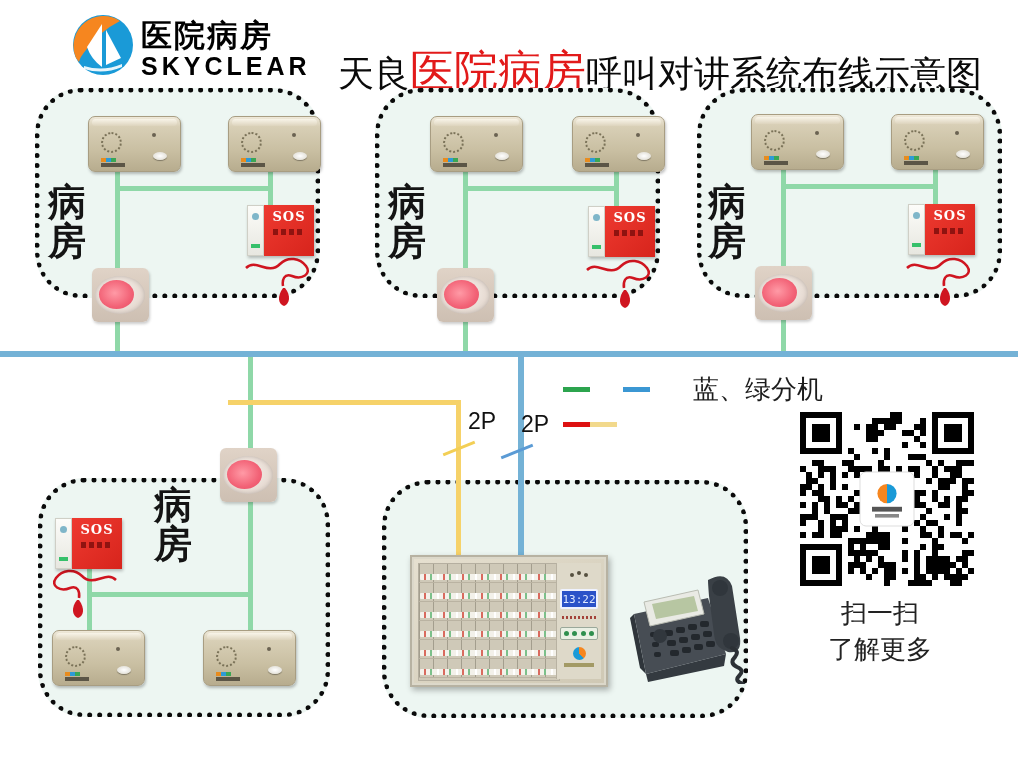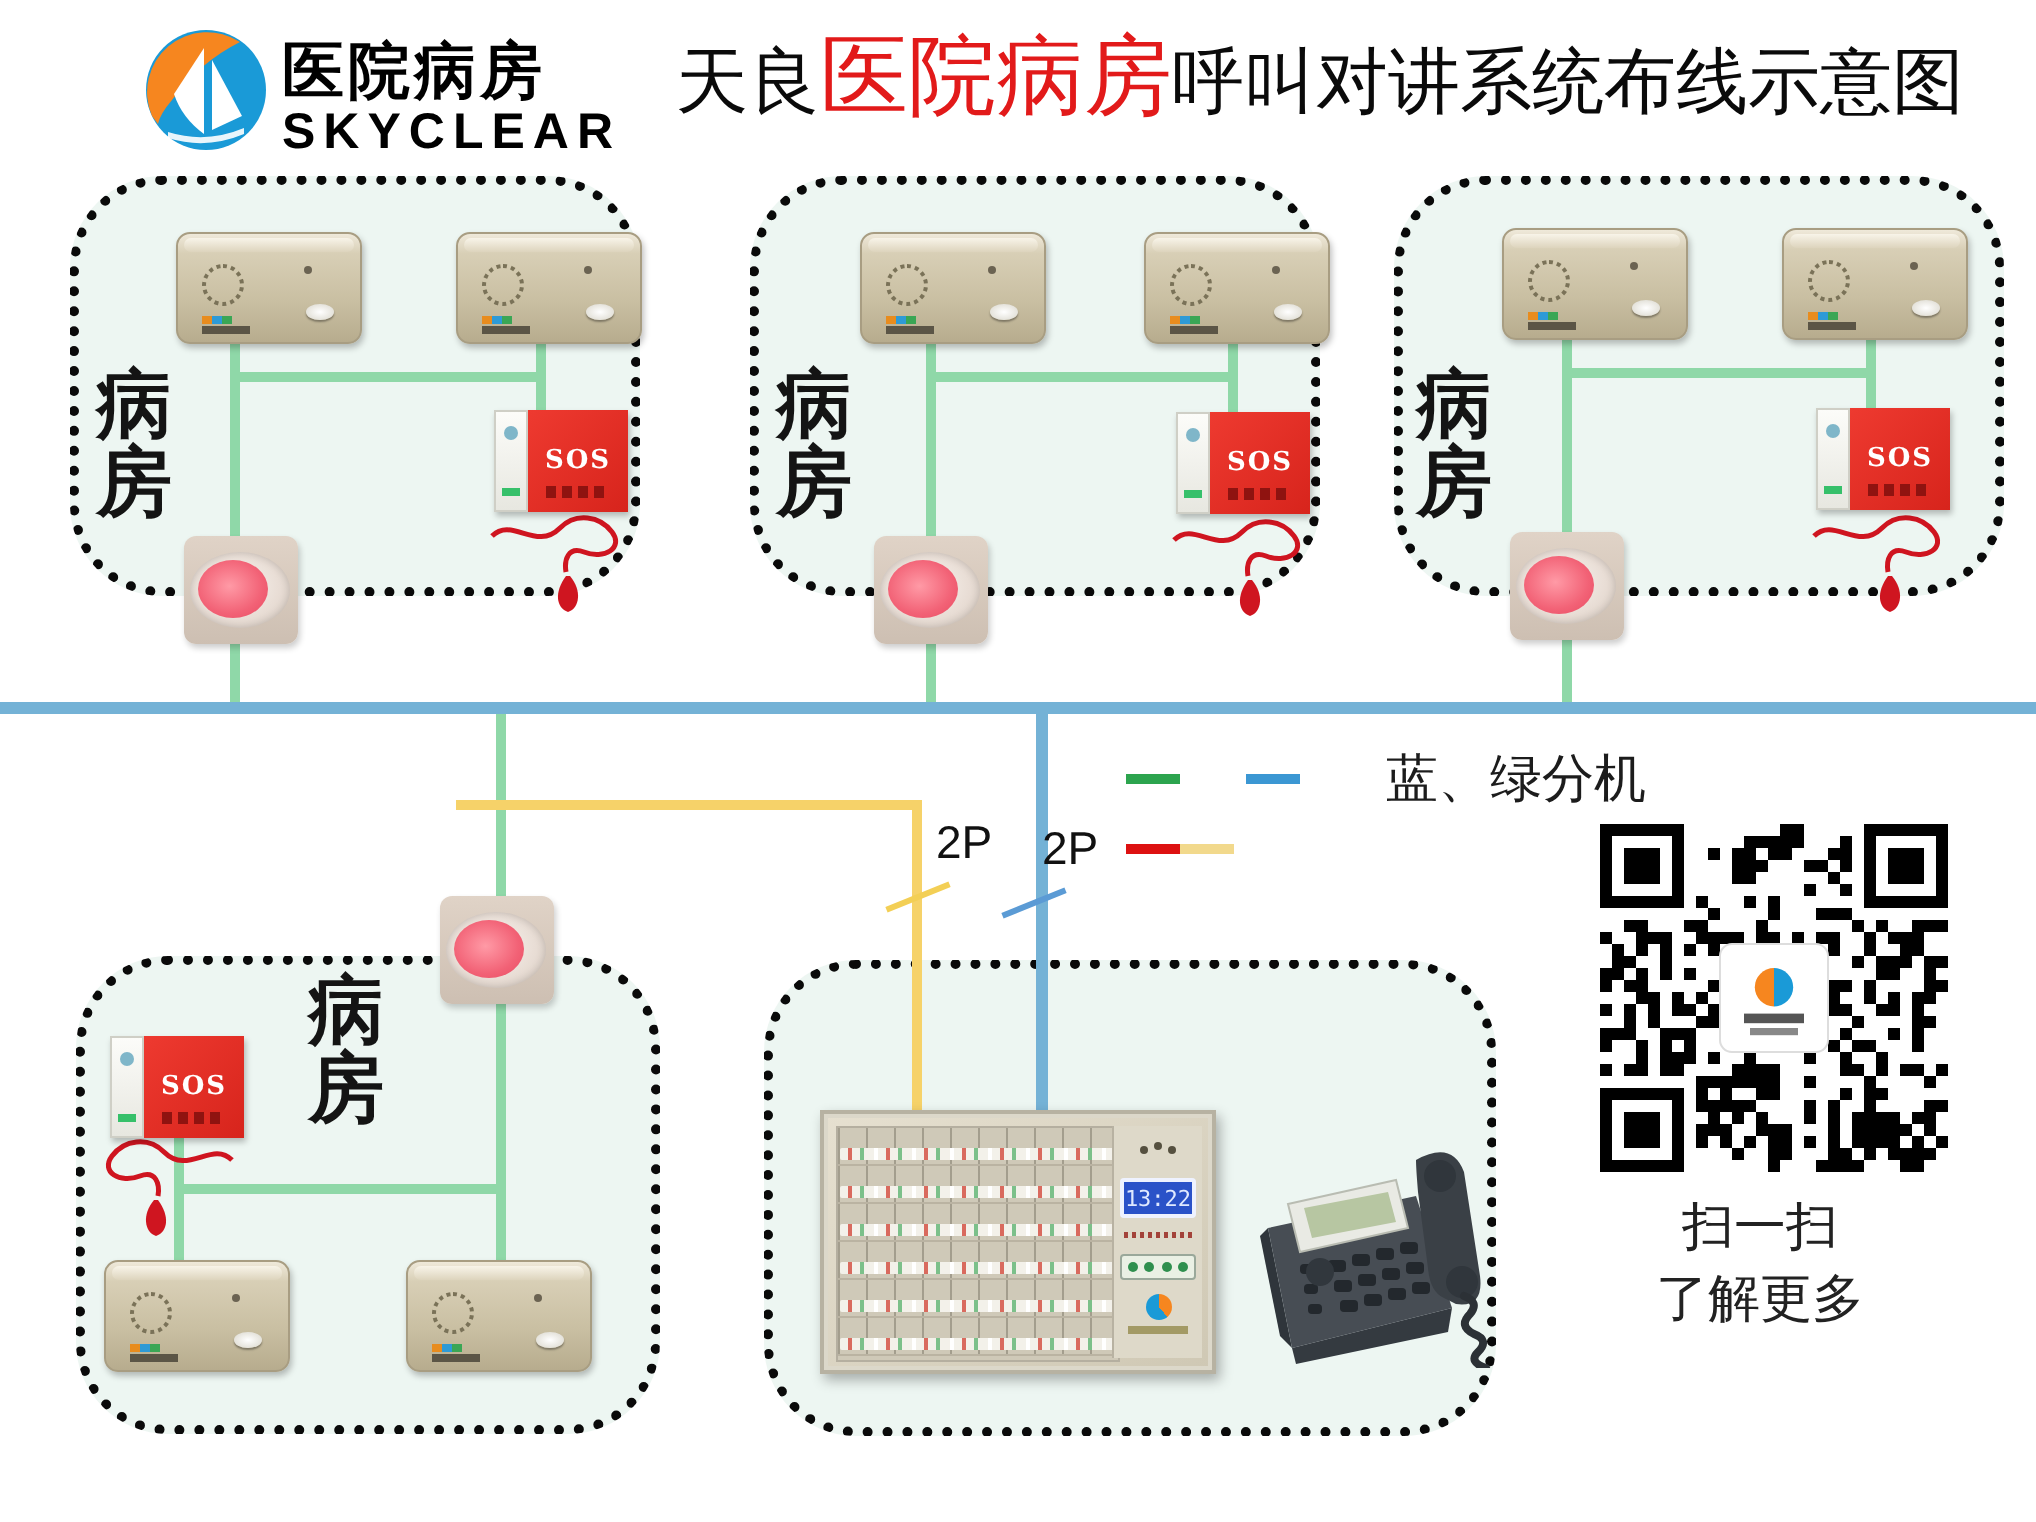--- a/index.html
+++ b/index.html
@@ -1,19 +1,19 @@
 <!DOCTYPE html>
 <html><head>
 <meta charset="utf-8">
 <style>
   html,body{margin:0;padding:0;background:#fff;}
   .canvas{position:relative;width:1018px;height:761px;background:#ffffff;overflow:hidden;
           font-family:"Liberation Sans",sans-serif;color:#111;}
   .abs{position:absolute;}
-  .serif{font-family:"DejaVu Serif","Liberation Serif",serif;}
+  .serif{font-family:"DejaVu Serif","Liberation Serif",serif;margin-top:32px;}
 
   
   .logo-cn{font-size:31px;font-weight:bold;letter-spacing:2px;color:#000;line-height:1;}
   .logo-en{font-size:25px;font-weight:bold;letter-spacing:4px;color:#000;line-height:1;margin-top:3px;}
   .title{white-space:nowrap;line-height:50px;}
   .title .t-black{font-size:36px;color:#0a0a0a;}
   .title .t-red{font-size:44px;color:#e21a1a;}
 
   
   .room{border:5px dotted #0a0a0a;border-radius:46px;background:#edf6f2;box-sizing:border-box;}
@@ -41,21 +41,21 @@
     background:linear-gradient(90deg,#e88c1e 0 34%,#2e9ad6 34% 67%,#3aa655 67% 100%);}
   .intercom .brand2{position:absolute;left:12px;bottom:4px;width:24px;height:4px;background:#5b5546;}
   .intercom .key{position:absolute;right:13px;bottom:11px;width:14px;height:8px;border-radius:50%;
     background:radial-gradient(#ffffff,#d9d6cb);box-shadow:0 1px 1px rgba(0,0,0,.35);}
 
   
   .sos{position:absolute;width:67px;height:51px;display:flex;box-shadow:1px 2px 3px rgba(0,0,0,.25);}
   .sos .panel{width:17px;background:linear-gradient(#fcfcf9,#e7e7e0);border:1px solid #cfcfc6;position:relative;box-sizing:border-box;}
   .sos .panel .mark{width:7px;height:7px;border-radius:50%;background:#7fb6c9;margin:7px auto 0;}
   .sos .panel .led{position:absolute;bottom:7px;left:3px;width:9px;height:4px;background:#36c06a;}
-  .sos .red{flex:1;background:linear-gradient(135deg,#ee3a30,#d7241c);color:#fff;text-align:center;padding-top:18px;}
+  .sos .red{flex:1;background:linear-gradient(135deg,#ee3a30,#d7241c);color:#fff;text-align:center;padding-top:4px;}
   .sos .red .txt{font-size:13px;font-weight:bold;letter-spacing:1px;font-family:"DejaVu Serif",serif;}
   .sos .red .sub{margin:5px auto 0;width:32px;height:6px;
     background:repeating-linear-gradient(90deg,#8f1310 0 5px,rgba(0,0,0,0) 5px 8px);}
 
   
   .dome{position:absolute;width:57px;height:54px;border-radius:6px;
     background:linear-gradient(#e0d3c7,#cdbfb2);box-shadow:1px 2px 3px rgba(0,0,0,.2);}
   .dome .outer{position:absolute;left:3px;top:8px;width:50px;height:38px;border-radius:50%;
     background:radial-gradient(ellipse at 45% 45%,#faf6f1 0%,#e9ded6 55%,#d7cabf 100%);
     box-shadow:inset 0 0 4px rgba(0,0,0,.18);}

